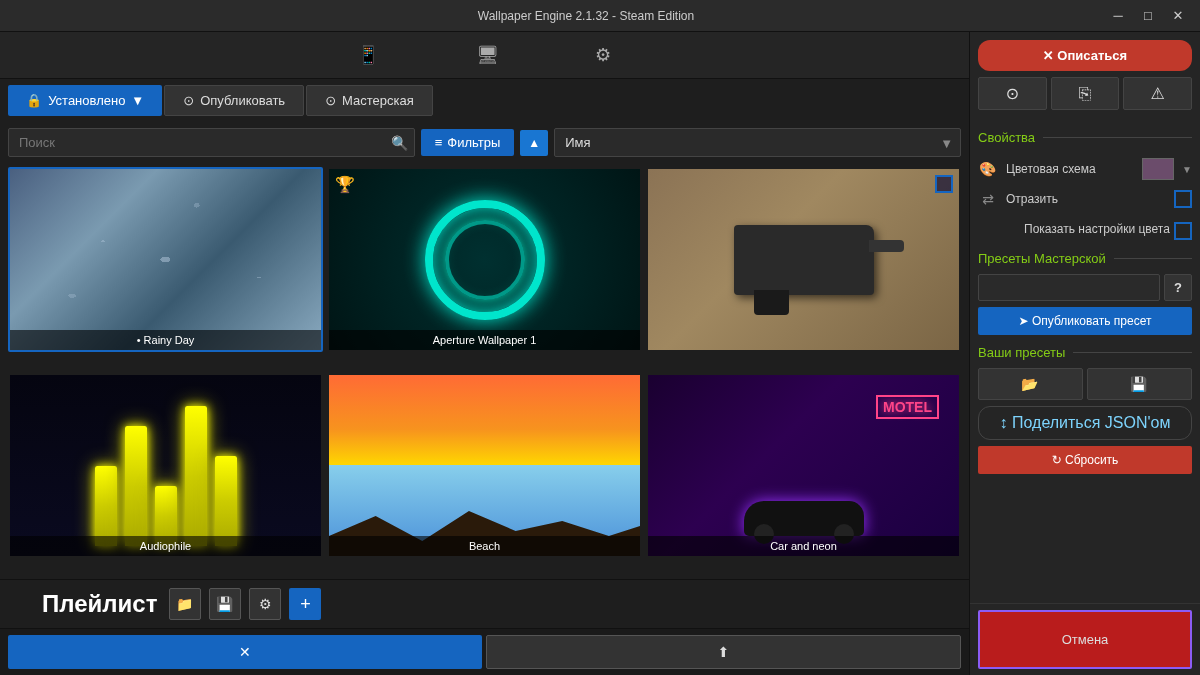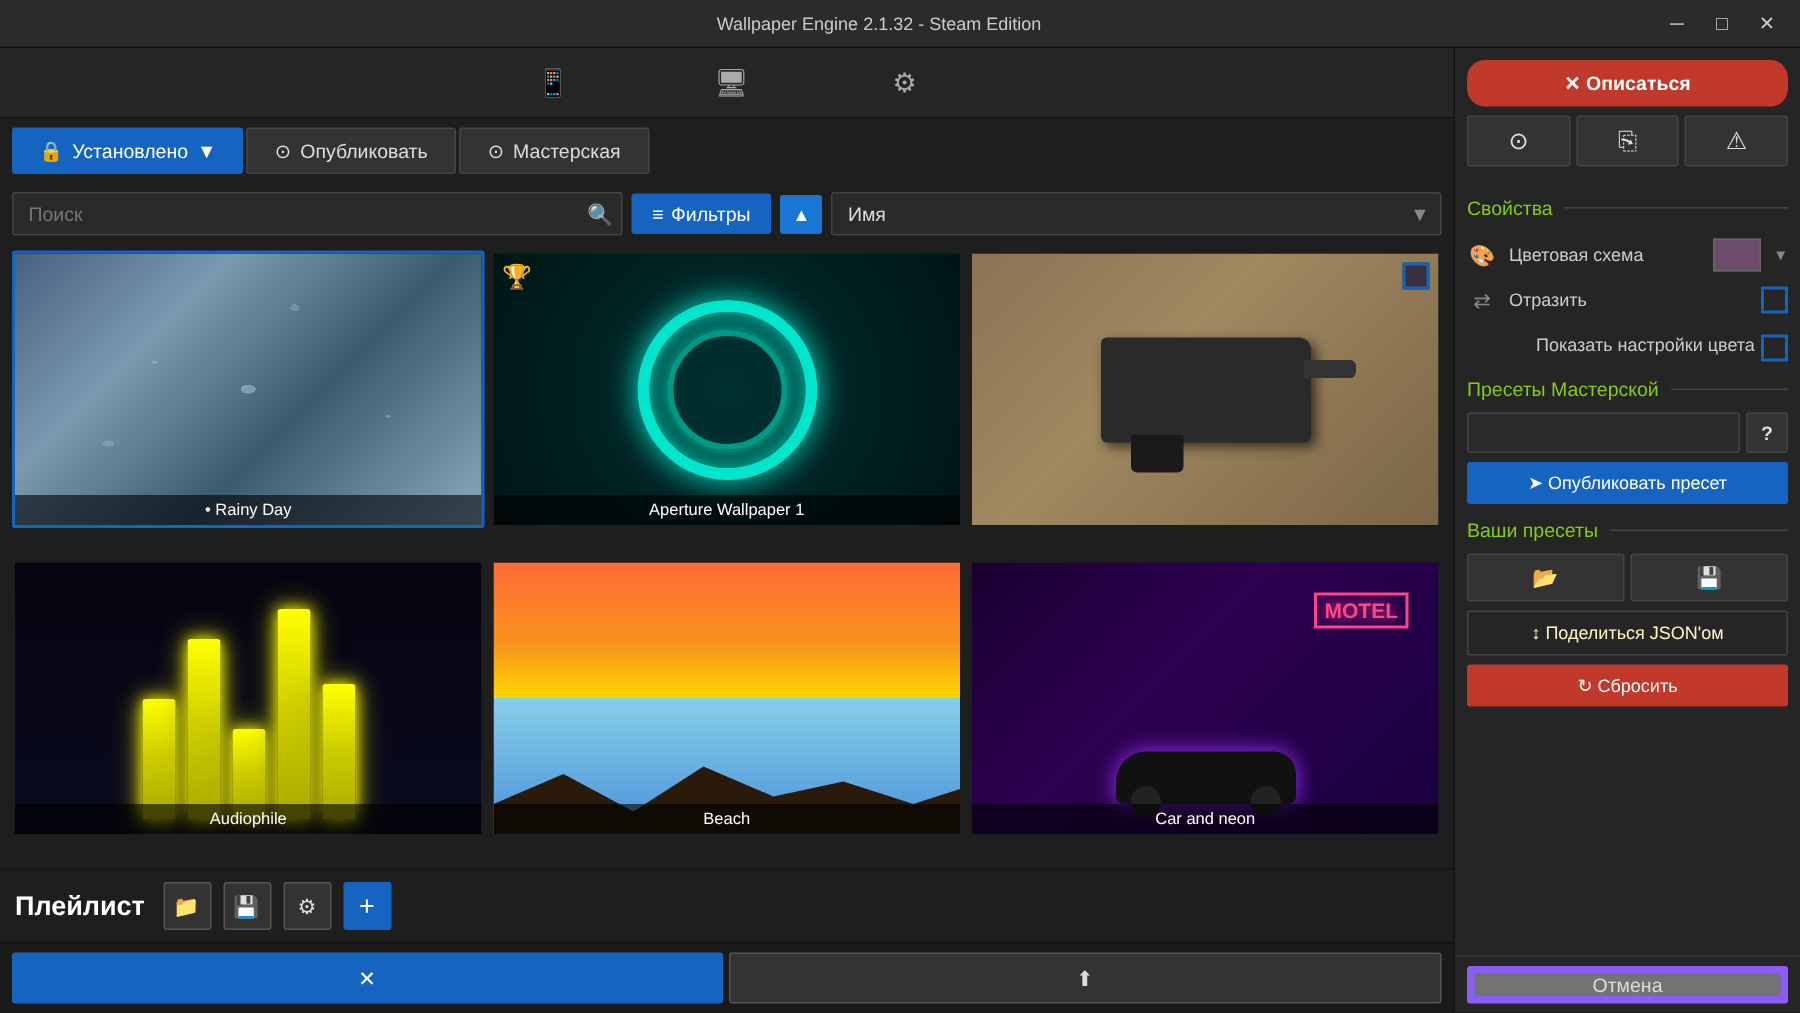--- a/index.html
+++ b/index.html
@@ -400,23 +400,24 @@
       display: flex;
       align-items: center;
       gap: 8px;
       padding: 8px 10px;
       background: #1e1e1e;
       border-top: 1px solid #111;
       flex-shrink: 0;
     }
     .playlist-label {
       color: #fff;
-      font-size: 18px;
+      font-size: 24px;
       font-weight: bold;
       margin-right: 4px;
+      margin-left: 32px;
     }
     .playlist-icon-btn {
       width: 32px;
       height: 32px;
       background: #333;
       border: 1px solid #555;
       color: #ddd;
       cursor: pointer;
       display: flex;
       align-items: center;
@@ -645,29 +646,29 @@
       justify-content: center;
       font-size: 14px;
       border-radius: 2px;
     }
 
     .share-btn {
       width: 100%;
       padding: 7px;
       background: transparent;
       border: 1px solid #444;
-      color: #fef9c3;
-      cursor: pointer;
-      font-size: 12px;
+      color: #7dd3fc;
+      cursor: pointer;
+      font-size: 16px;
       display: flex;
       align-items: center;
       justify-content: center;
       gap: 6px;
       margin-bottom: 6px;
-      border-radius: 2px;
+      border-radius: 12px;
     }
 
     .reset-btn {
       width: 100%;
       padding: 7px;
       background: #c0392b;
       border: none;
       color: #fff;
       cursor: pointer;
       font-size: 12px;
@@ -691,23 +692,23 @@
       background: #1565c0;
       border: none;
       color: #fff;
       cursor: pointer;
       font-size: 13px;
       font-weight: 600;
       border-radius: 2px;
     }
     .cancel-btn {
       flex: 1;
-      padding: 0;
-      background: #737373;
-      border: 5px solid #8b5cf6;
+      padding: 20px;
+      background: #b91c1c;
+      border: 2px solid #8b5cf6;
       color: #ddd;
       cursor: pointer;
       font-size: 13px;
       border-radius: 2px;
     }
 
     
     ::-webkit-scrollbar { width: 6px; }
     ::-webkit-scrollbar-track { background: #1a1a1a; }
     ::-webkit-scrollbar-thumb { background: #444; border-radius: 3px; }

